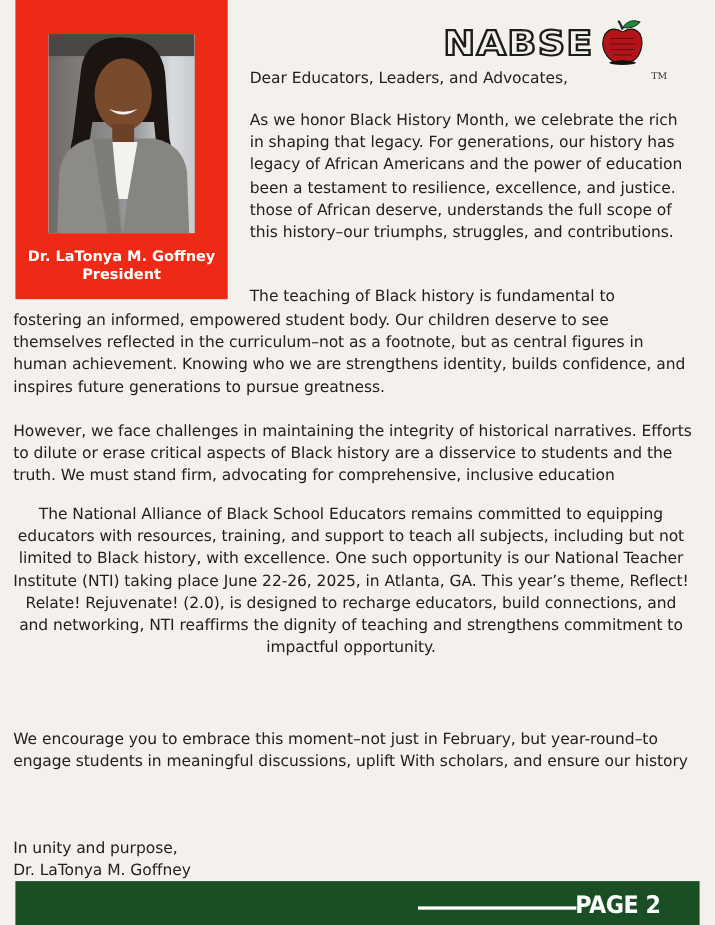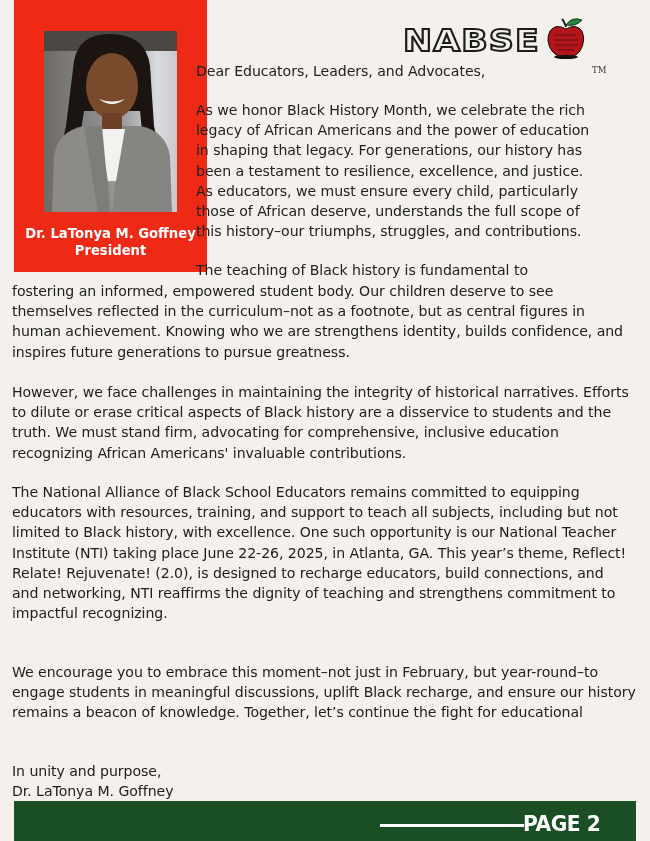--- a/index.html
+++ b/index.html
@@ -37,21 +37,21 @@
   .apple { position:absolute; left:146px; top:1px; }
   .tm {
     position:absolute; left:192px; top:31px;
     font-family:"DejaVu Serif", serif; font-size:8.5px; color:#333;margin-top:20px;
   }
   .text {
     position:absolute; font-size:14.1px; line-height:20.2px;
     color:#202020; letter-spacing:-0.05px; white-space:nowrap;
   }
   .text .line { display:block; height:20.2px; }
-  .text-right { left:196px; }
+  .text-right { left:227px; }
   .text-full { left:12px; }
   .footer {
     position:absolute; left:14px; top:801px; width:622px; height:40px;
     background:#1a4f26;
   }
   .footer-rule {
     position:absolute; left:366px; top:23px; width:144px; height:3px;
     background:#ffffff;
   }
   .footer-label {
@@ -110,60 +110,57 @@
   </svg>
   <span class="tm">TM</span>
 </div>
 
 <div class="text text-right" style="top:61px;">
   <span class="line">Dear Educators, Leaders, and Advocates,</span>
 </div>
 
 <div class="text text-right" style="top:100px;">
   <span class="line">As we honor Black History Month, we celebrate the rich</span>
+  <span class="line">in shaping that legacy. For generations, our history has</span>
   <span class="line">legacy of African Americans and the power of education</span>
-  <span class="line">in shaping that legacy. For generations, our history has</span>
   <span class="line">been a testament to resilience, excellence, and justice.</span>
-  <span class="line">As educators, we must ensure every child, particularly</span>
   <span class="line">those of African deserve, understands the full scope of</span>
   <span class="line">this history–our triumphs, struggles, and contributions.</span>
 </div>
 
 <div class="text text-right" style="top:260px;text-align:center;">
   <span class="line">The teaching of Black history is fundamental to</span>
 </div>
 
 <div class="text text-full" style="top:281px;">
   <span class="line">fostering an informed, empowered student body. Our children deserve to see</span>
   <span class="line">themselves reflected in the curriculum–not as a footnote, but as central figures in</span>
   <span class="line">human achievement. Knowing who we are strengthens identity, builds confidence, and</span>
   <span class="line">inspires future generations to pursue greatness.</span>
 </div>
 
 <div class="text text-full" style="top:382px;">
   <span class="line">However, we face challenges in maintaining the integrity of historical narratives. Efforts</span>
   <span class="line">to dilute or erase critical aspects of Black history are a disservice to students and the</span>
   <span class="line">truth. We must stand firm, advocating for comprehensive, inclusive education</span>
-  <span class="line">recognizing African Americans' invaluable contributions.</span>
 </div>
 
-<div class="text text-full" style="top:482px;">
+<div class="text text-full" style="top:458px;text-align:center;">
   <span class="line">The National Alliance of Black School Educators remains committed to equipping</span>
   <span class="line">educators with resources, training, and support to teach all subjects, including but not</span>
   <span class="line">limited to Black history, with excellence. One such opportunity is our National Teacher</span>
   <span class="line">Institute (NTI) taking place June 22-26, 2025, in Atlanta, GA. This year’s theme, Reflect!</span>
   <span class="line">Relate! Rejuvenate! (2.0), is designed to recharge educators, build connections, and</span>
   <span class="line">and networking, NTI reaffirms the dignity of teaching and strengthens commitment to</span>
-  <span class="line">impactful recognizing.</span>
+  <span class="line">impactful opportunity.</span>
 </div>
 
 <div class="text text-full" style="top:662px;">
   <span class="line">We encourage you to embrace this moment–not just in February, but year-round–to</span>
-  <span class="line">engage students in meaningful discussions, uplift Black recharge, and ensure our history</span>
-  <span class="line">remains a beacon of knowledge. Together, let’s continue the fight for educational</span>
+  <span class="line">engage students in meaningful discussions, uplift With scholars, and ensure our history</span>
 </div>
 
 <div class="text text-full" style="top:761px;">
   <span class="line">In unity and purpose,</span>
   <span class="line">Dr. LaTonya M. Goffney</span>
 </div>
 
 <div class="footer">
   <div class="footer-rule"></div>
   <div class="footer-label">PAGE 2</div>

